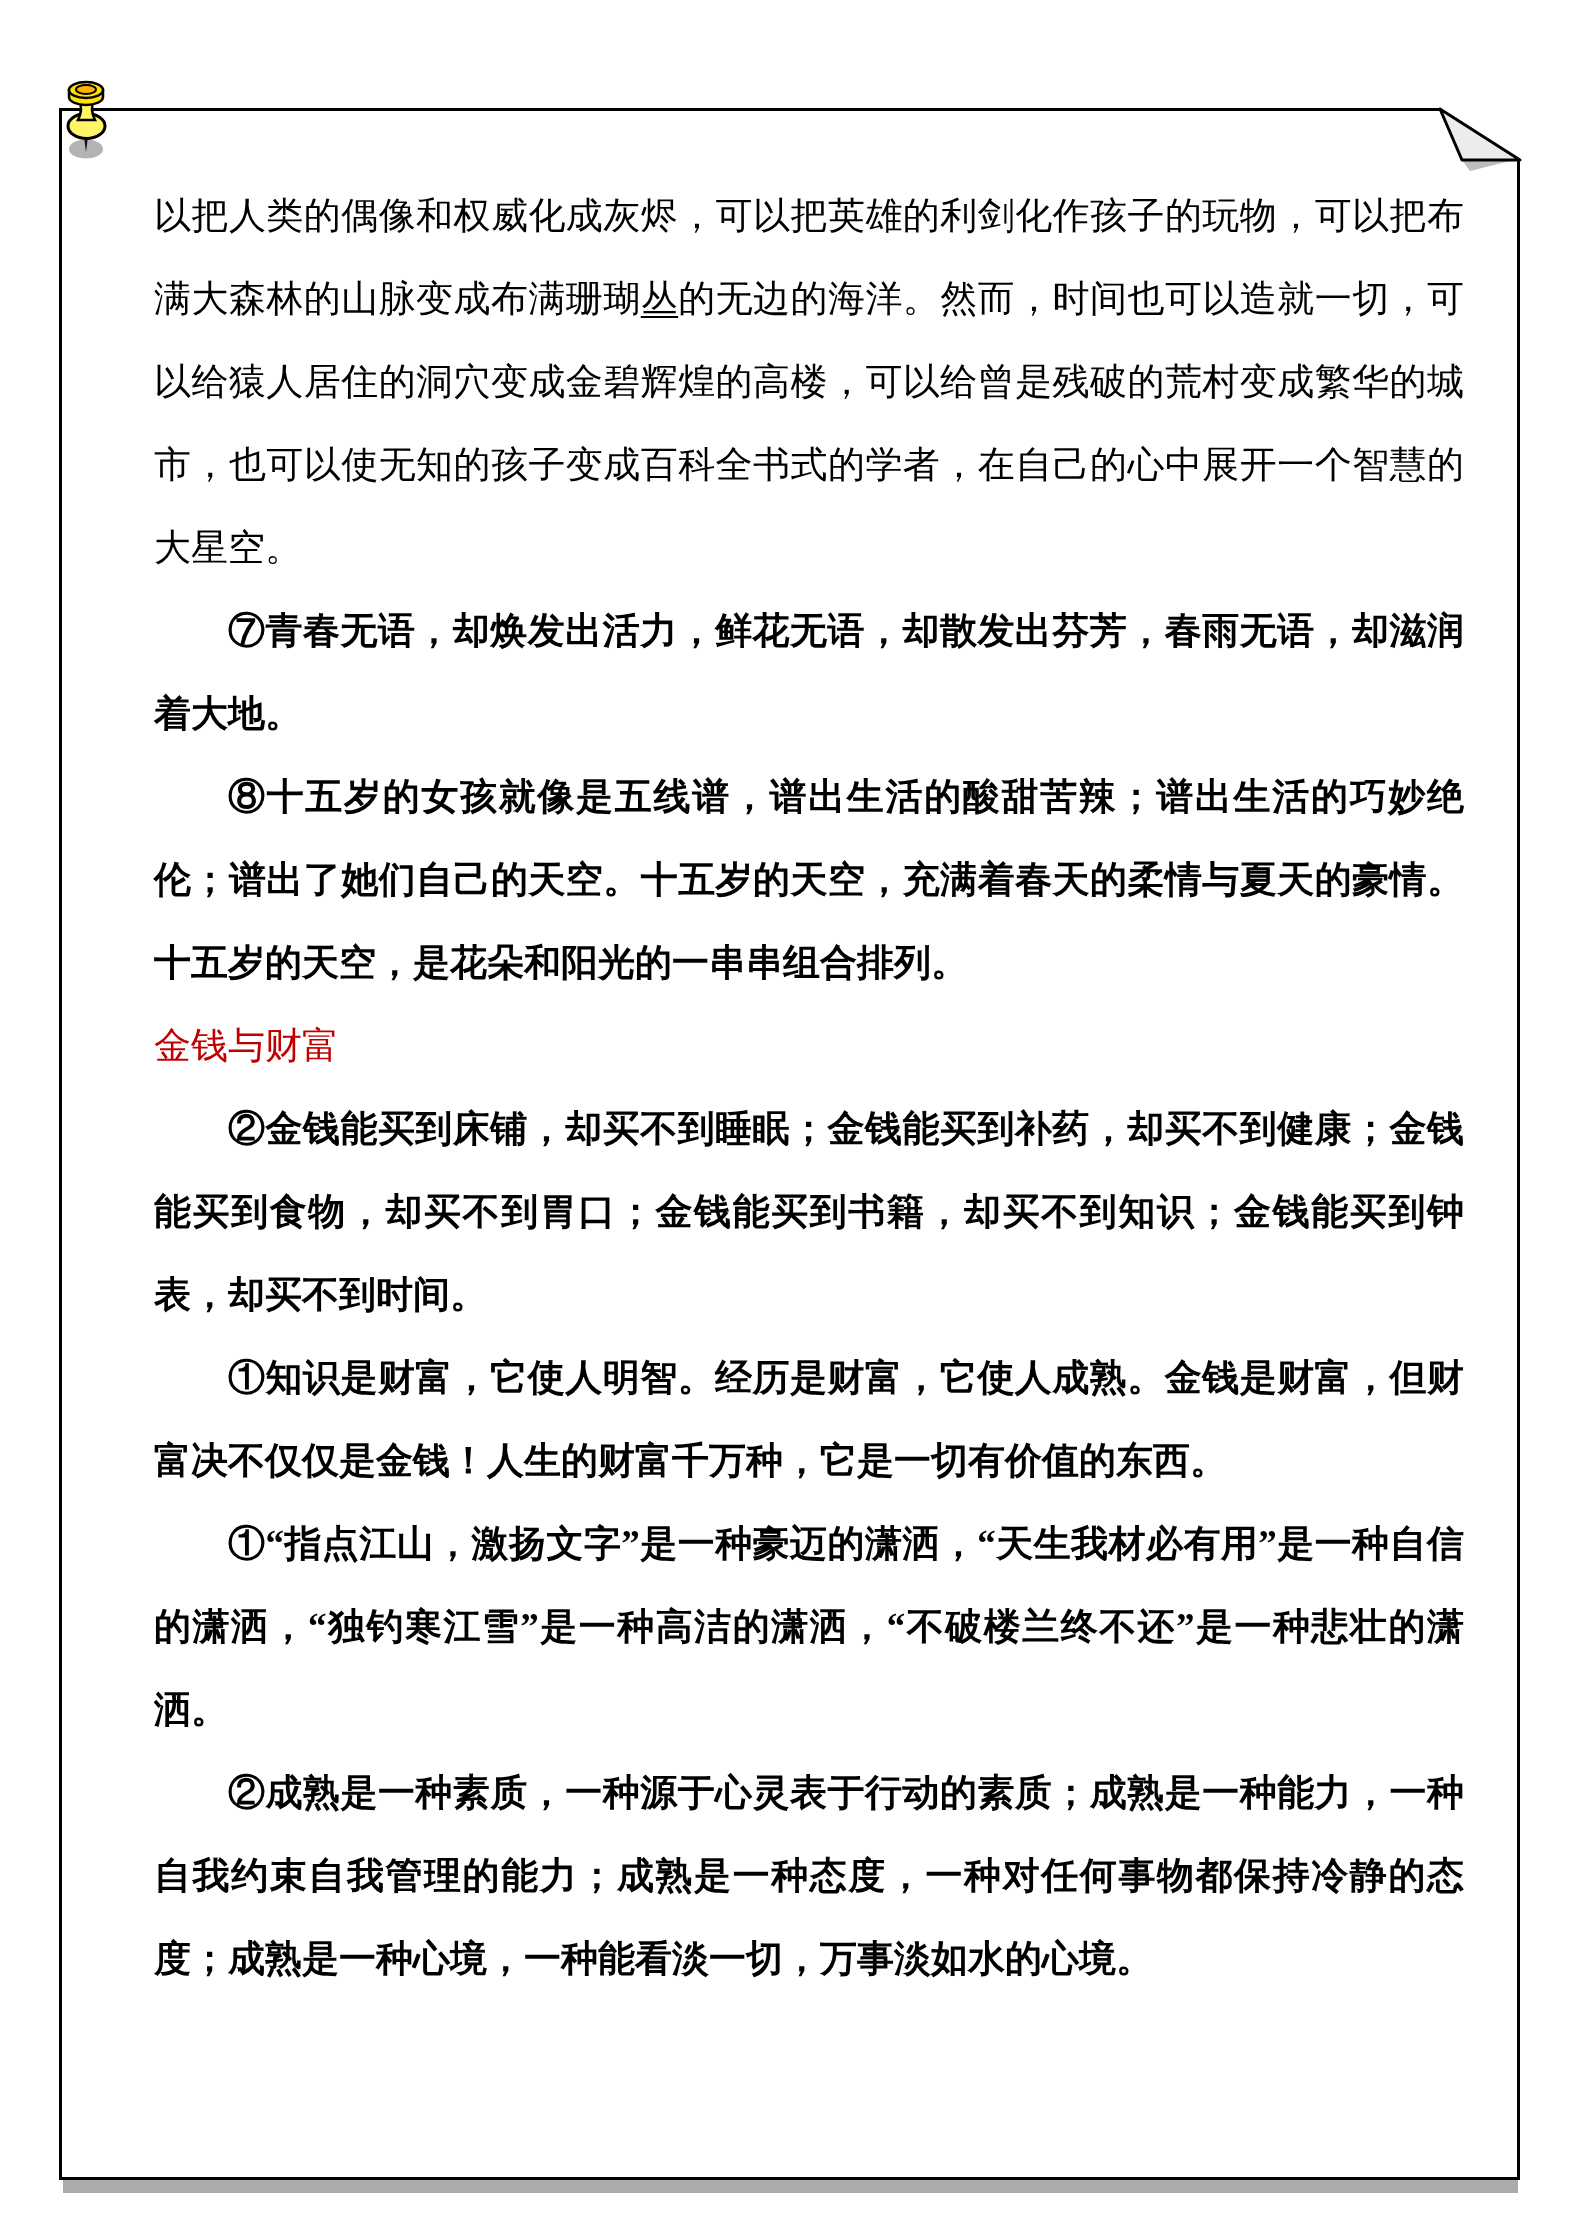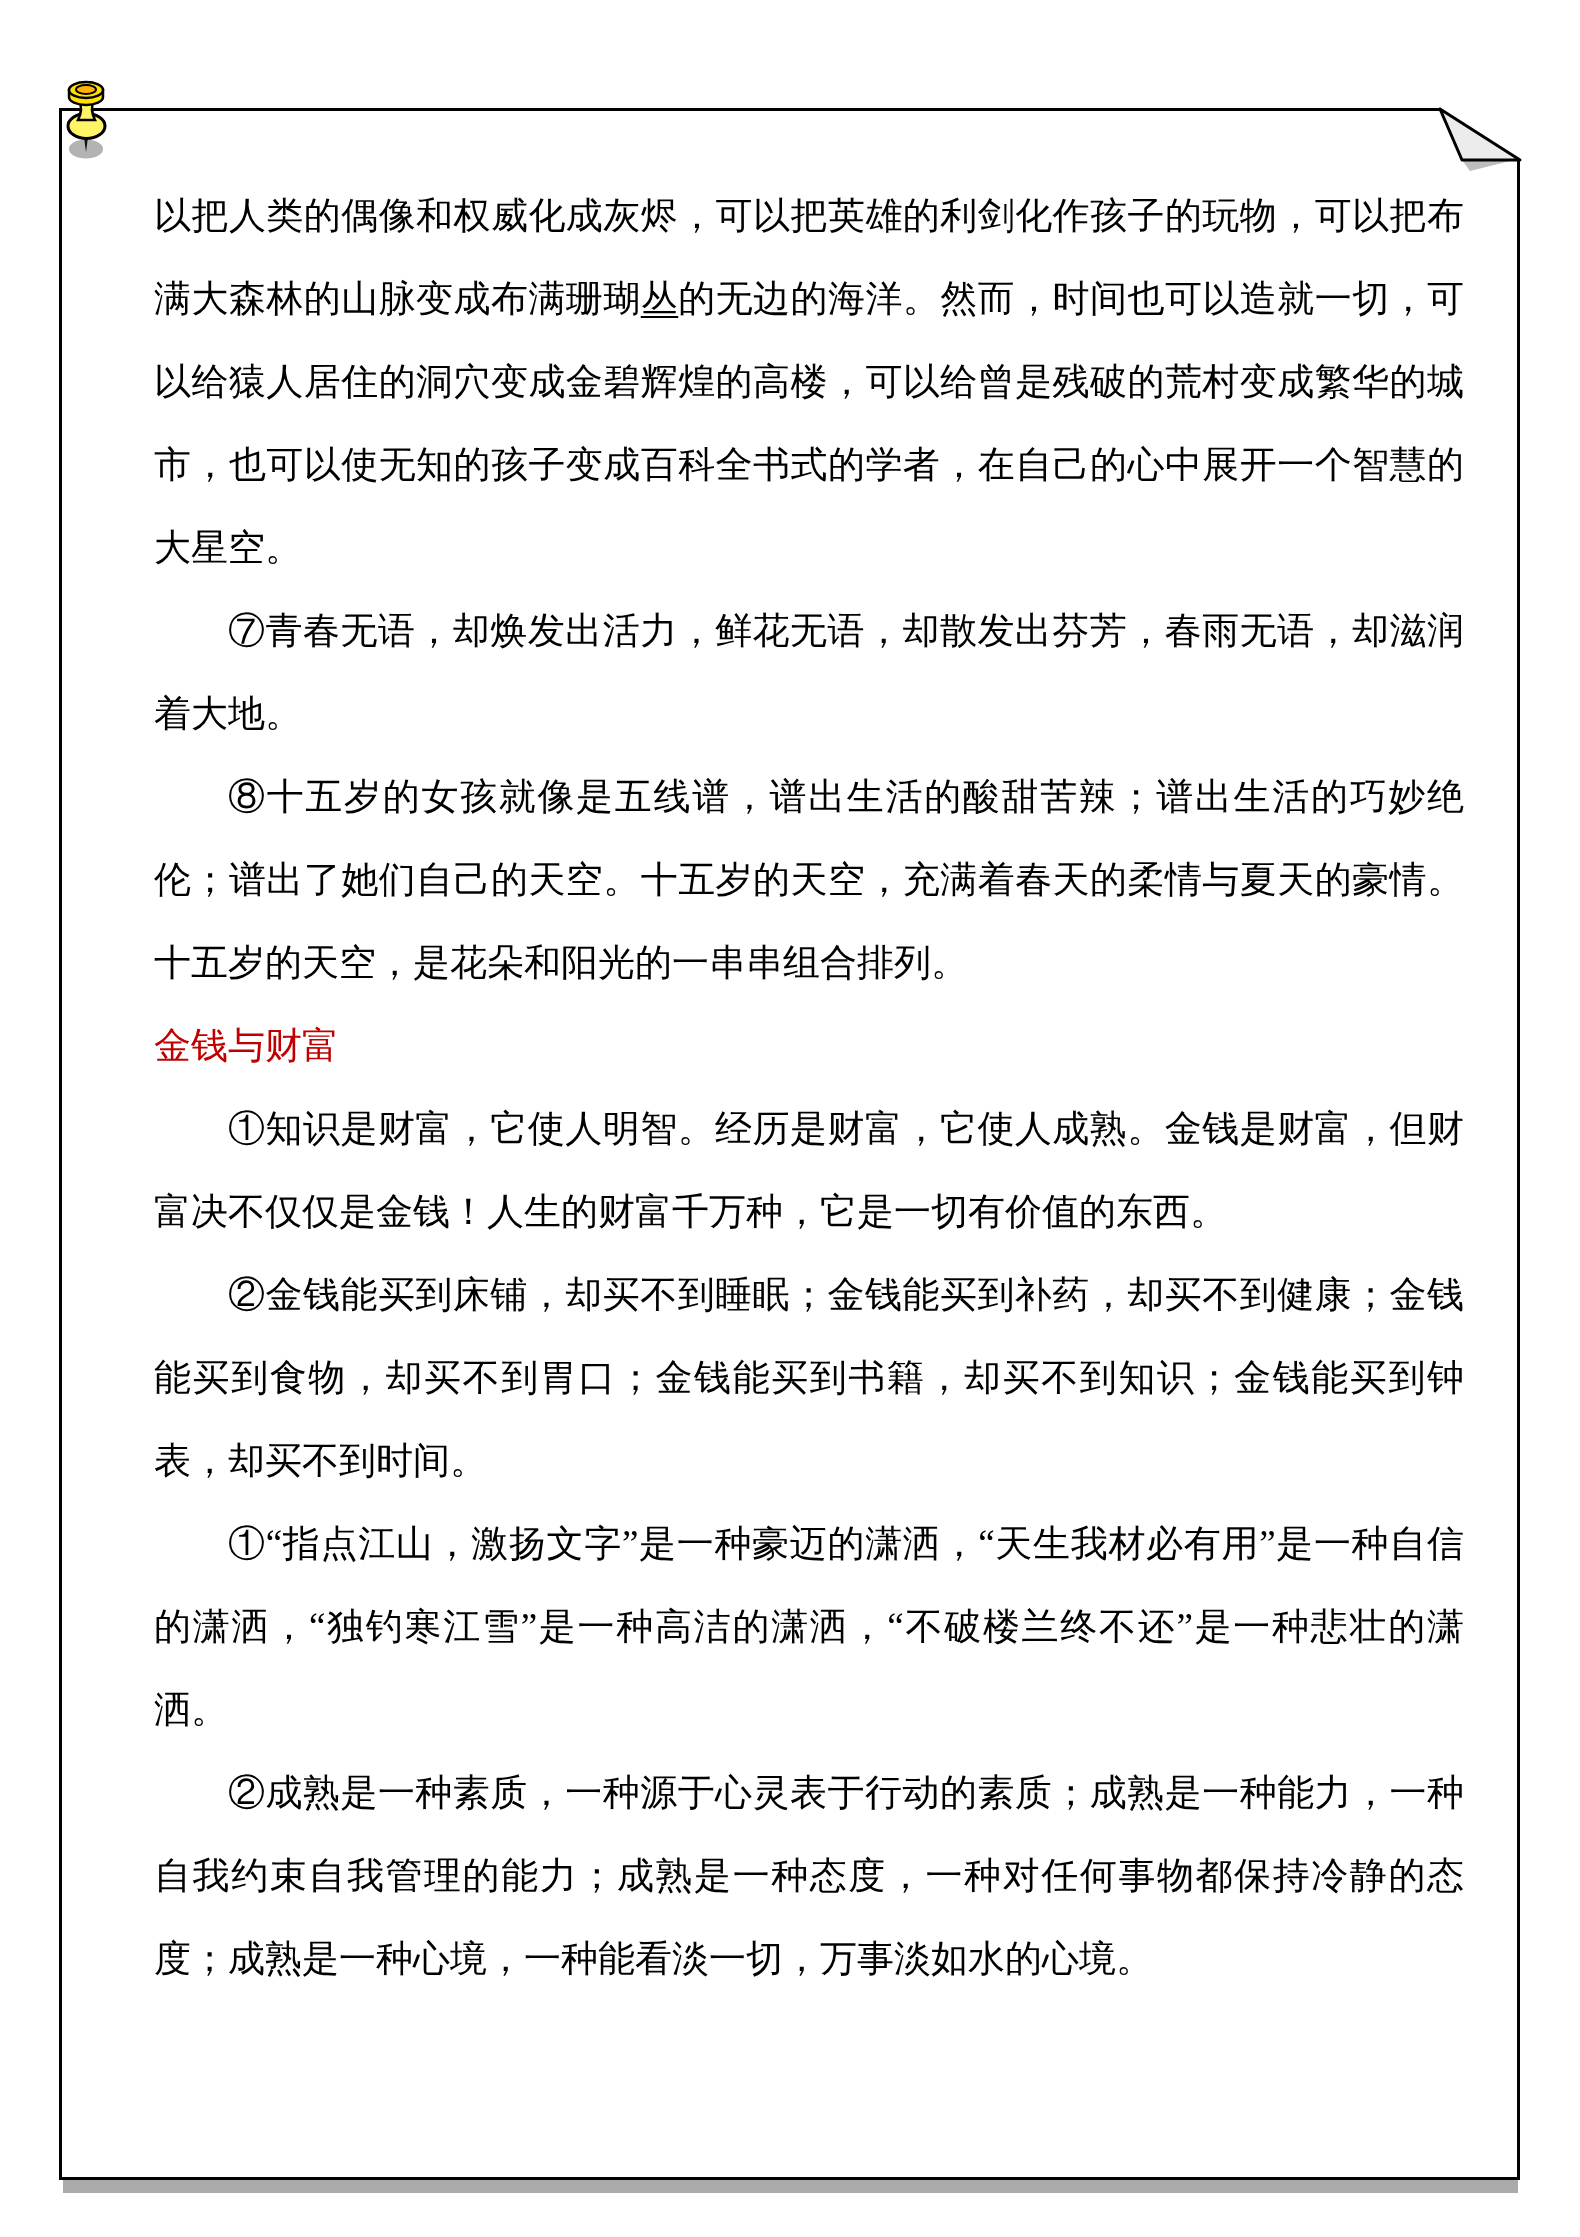--- a/index.html
+++ b/index.html
@@ -34,21 +34,21 @@
     width:1310px;
     color:#000000;
     font-size:37px;
     line-height:83px;
   }
   .content p{
     margin:0; padding:0;
     text-align:justify;
     word-break:normal;
   }
-  .content p.indent{ text-indent:2em; }
+  .content p.indent{ text-indent:2em;font-weight:bold; }
   .content p.heading{
     text-align:left;
     text-indent:0;
     color:var(--heading-color,#c00000);
   }
   .content span.u{
     text-decoration:underline;
     text-underline-offset:5px;
     text-decoration-thickness:2px;
   }
@@ -79,19 +79,19 @@
     <path d="M 11,14 L 11,21 A 17,8 0 0 0 45,21 L 45,14 Z" fill="#ffe100" stroke="#000000" stroke-width="2.5"></path>
     <ellipse cx="28" cy="14" rx="17" ry="8" fill="#ffe100" stroke="#000000" stroke-width="2.5"></ellipse>
     <ellipse cx="28" cy="13.5" rx="10" ry="4.5" fill="#ffb400" stroke="#000000" stroke-width="2"></ellipse>
   </svg>
 
   <div class="content">
       <p class=""><span>以把人类的偶像和权威化成灰烬，可以把英雄的利剑化作孩子的玩物，可以把布满大森林的山脉变成布满珊瑚</span><span class="u">丛</span><span>的无边的海洋。然而，时间也可以造就一切，可以给猿人居住的洞穴变成金碧辉煌的高楼，可以给曾是残破的荒村变成繁华的城市，也可以使无知的孩子变成百科全书式的学者，在自己的心中展开一个智慧的大星空。</span></p>
       <p class="indent"><span>⑦青春无语，却焕发出活力，鲜花无语，却散发出芬芳，春雨无语，却滋润着大地。</span></p>
       <p class="indent"><span>⑧十五岁的女孩就像是五线谱，谱出生活的酸甜苦辣；谱出生活的巧妙绝伦；谱出了她们自己的天空。十五岁的天空，充满着春天的柔情与夏天的豪情。十五岁的天空，是花朵和阳光的一串串组合排列。</span></p>
       <p class="heading">金钱与财富</p>
+      <p class="indent"><span>②金钱能买到床铺，却买不到睡眠；金钱能买到补药，却买不到健康；金钱能买到食物，却买不到胃口；金钱能买到书籍，却买不到知识；金钱能买到钟表，却买不到时间。</span></p>
       <p class="indent"><span>①知识是财富，它使人明智。经历是财富，它使人成熟。金钱是财富，但财富决不仅仅是金钱！人生的财富千万种，它是一切有价值的东西。</span></p>
-      <p class="indent"><span>②金钱能买到床铺，却买不到睡眠；金钱能买到补药，却买不到健康；金钱能买到食物，却买不到胃口；金钱能买到书籍，却买不到知识；金钱能买到钟表，却买不到时间。</span></p>
       <p class="indent"><span>①“指点江山，激扬文字”是一种豪迈的潇洒，“天生我材必有用”是一种自信的潇洒，“独钓寒江雪”是一种高洁的潇洒，“不破楼兰终不还”是一种悲壮的潇洒。</span></p>
       <p class="indent"><span>②成熟是一种素质，一种源于心灵表于行动的素质；成熟是一种能力，一种自我约束自我管理的能力；成熟是一种态度，一种对任何事物都保持冷静的态度；成熟是一种心境，一种能看淡一切，万事淡如水的心境。</span></p>
     </div>
 
 </div>
 
 </body></html>

